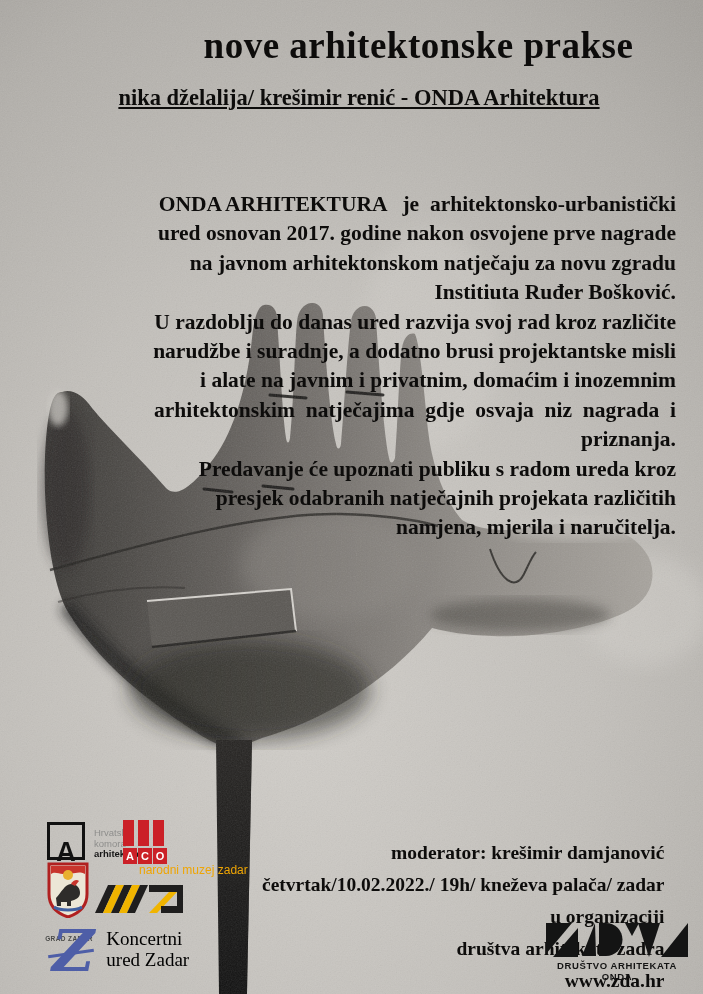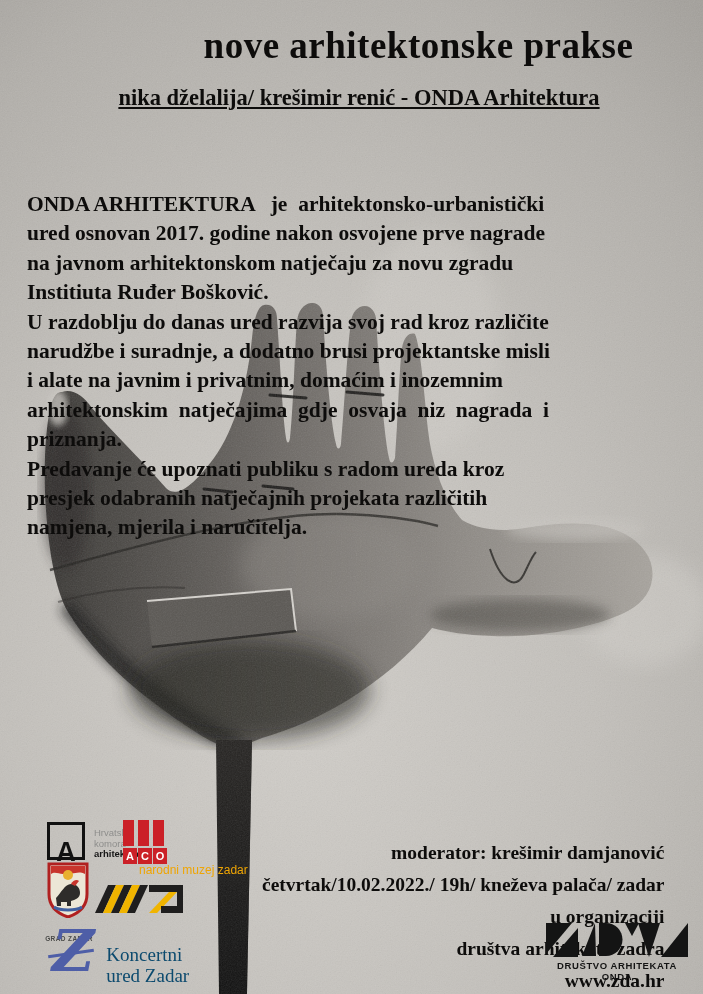--- a/index.html
+++ b/index.html
@@ -5,21 +5,21 @@
   html,body{margin:0;padding:0;background:#888;}
   #poster{
     position:relative;width:703px;height:994px;overflow:hidden;
     font-family:"Liberation Serif","DejaVu Serif",serif;
     background:#bcb9b4;
   }
   #bg-svg{position:absolute;left:0;top:0;width:703px;height:994px;}
   .txt{position:absolute;color:#0d0c0b;font-weight:bold;}
   #title{top:24px;left:170px;right:36px;text-align:center;font-size:37px;letter-spacing:.5px;}
   #subtitle{top:85px;left:55px;right:40px;text-align:center;font-size:22.5px;text-decoration:underline;}
-  #body-text{top:190px;left:27px;right:27px;text-align:left;font-size:21.5px;line-height:29.4px;white-space:pre-wrap;}
+  #body-text{top:190px;left:27px;right:27px;text-align:right;font-size:21.5px;line-height:29.4px;white-space:pre-wrap;}
   #info-text{top:837px;left:262px;font-size:19.5px;line-height:32px;white-space:pre-wrap;text-align:right;}
   
   .logo{position:absolute;}
   
   #hka-square{left:47px;top:822px;width:32px;height:32px;border:3px solid #111;}
   #hka-letter{position:absolute;left:50%;bottom:-9px;transform:translateX(-50%);
     font-family:"Liberation Sans",sans-serif;font-weight:bold;font-size:27px;color:#111;line-height:1;}
   #hka-text{left:94px;top:828px;font-family:"Liberation Sans",sans-serif;font-size:9.5px;line-height:10.5px;color:#8e8e8c;}
   #hka-text .b{color:#161616;font-weight:bold;}
   
@@ -35,21 +35,21 @@
   #nmz-mark{left:95px;top:877px;}
   
   #grb{left:47px;top:860px;}
   #grb-caption{left:38px;top:935px;width:62px;text-align:center;
     font-family:"Liberation Sans",sans-serif;font-size:6.5px;letter-spacing:.4px;color:#4a4a48;font-weight:bold;}
   
   #kuz{left:52px;top:920px;display:flex;align-items:flex-start;}
   #kuz-z{position:relative;font-family:"DejaVu Serif","Liberation Serif",serif;
     font-style:italic;font-weight:bold;font-size:58px;line-height:62px;color:#4e5ea7;}
   #kuz-z .bar{position:absolute;left:-4px;top:32px;width:46px;height:3px;background:#4e5ea7;transform:rotate(-8deg);}
-  #kuz-text{margin-left:12px;margin-top:24px;font-size:19px;line-height:21px;color:#0c4a6e;font-weight:normal;white-space:pre-wrap;}
+  #kuz-text{margin-left:12px;margin-top:8px;font-size:19px;line-height:21px;color:#000000;font-weight:normal;white-space:pre-wrap;}
   
   #zda-mark{left:546px;top:923px;}
   #zda-caption{left:544px;top:960px;width:146px;text-align:center;
     font-family:"Liberation Sans",sans-serif;font-size:9.5px;font-weight:bold;letter-spacing:.6px;color:#141414;}
 </style>
 </head>
 <body>
 
 <div id="poster">
 

